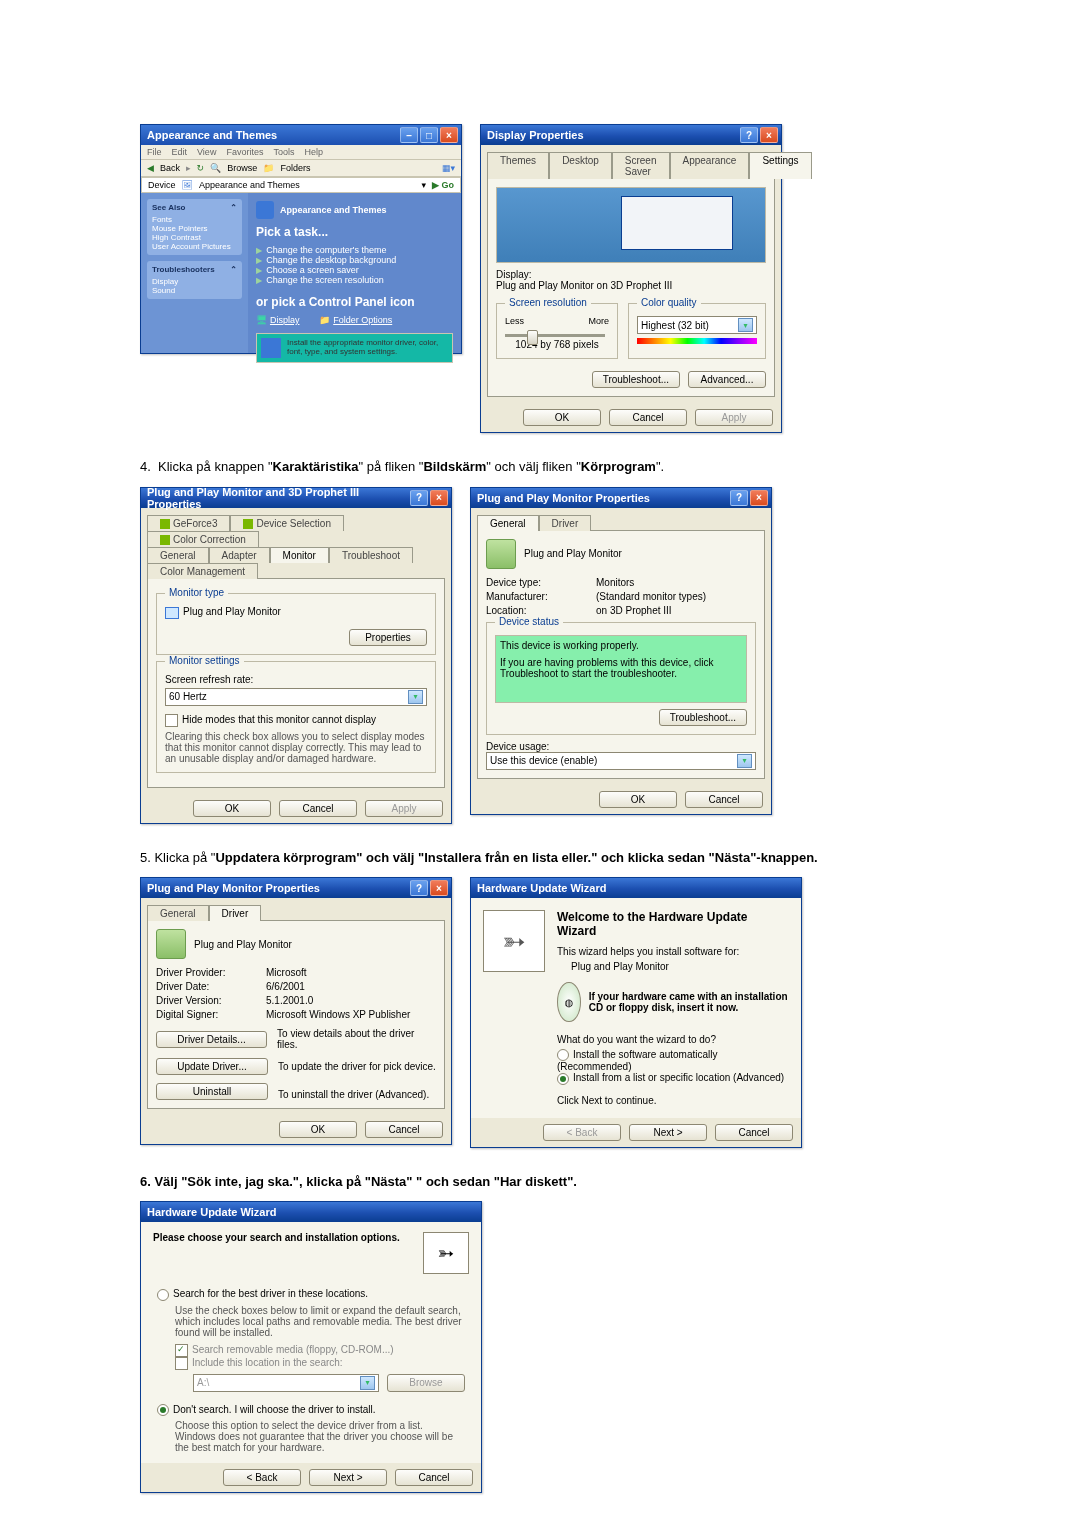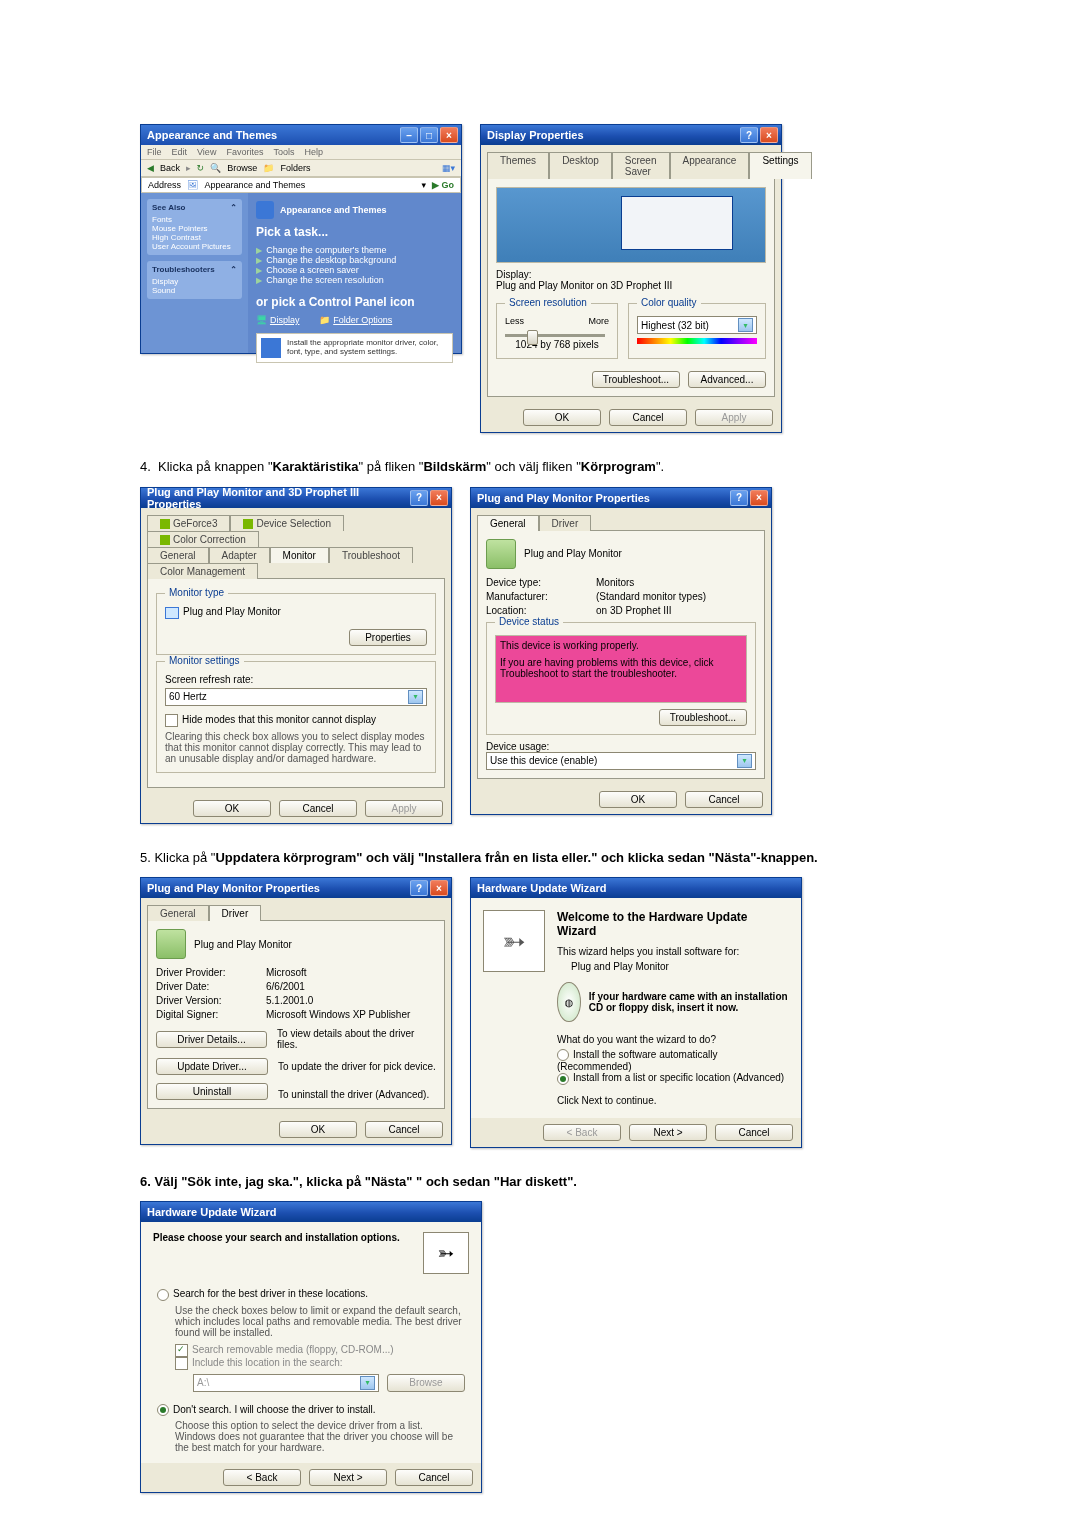--- a/index.html
+++ b/index.html
@@ -160,21 +160,21 @@
       <span>Back</span>
       <span style="color:#888;">▸</span>
       <span style="color:#2a7a2a;">↻</span>
       <span style="color:#cca64a;">🔍</span>
           <span>Browse</span>
       <span style="color:#e0b040;">📁</span>
           <span>Folders</span>
       <span style="margin-left:auto;color:#3b77d6;">▦▾</span>
     </div>
     <div class="xp-addr">
-      <span>Address</span>
+      <span>Device</span>
       <span style="color:#3b77d6;">🖼</span>
       <span style="flex:1">Appearance and Themes</span>
       <span>▾</span>
       <span class="go">▶ <span>Go</span></span>
     </div>
     <div class="xp-body">
       <div class="xp-side">
         <div class="box">
           <div class="hdr">
                 <span>See Also</span>
@@ -202,21 +202,21 @@
         <div class="task-h">Pick a task...</div>
         <div><span class="xp-arrow">▶</span><span>Change the computer's theme</span></div>
         <div><span class="xp-arrow">▶</span><span>Change the desktop background</span></div>
         <div><span class="xp-arrow">▶</span><span>Choose a screen saver</span></div>
         <div><span class="xp-arrow">▶</span><span>Change the screen resolution</span></div>
         <div class="task-h" style="margin-top:10px;">or pick a Control Panel icon</div>
         <div style="display:flex;gap:20px;">
           <span><span style="color:#3bd6a5;">🖥</span> <u>Display</u></span>
           <span><span style="color:#f4d35e;">📁</span> <u>Folder Options</u></span>
         </div>
-        <div style="background:#ffffff;color:#333;border:1px solid #c9c5b1;padding:4px;margin-top:8px;font-size:8px;display:flex;gap:6px;">
+        <div style="background:#14b8a6;color:#333;border:1px solid #c9c5b1;padding:4px;margin-top:8px;font-size:8px;display:flex;gap:6px;">
           <span style="width:20px;height:20px;background:#3b77d6;flex:none;"></span>
           <span>Install the appropriate monitor driver, color, font, type, and system settings.</span>
         </div>
       </div>
     </div>
   </div>
 
   <div class="win" style="width:300px;">
     <div class="titlebar">
       <span>Display Properties</span>
@@ -349,21 +349,21 @@
       <div class="field">
             <span class="k">Manufacturer:</span>
             <span>(Standard monitor types)</span>
           </div>
       <div class="field">
             <span class="k">Location:</span>
             <span>on 3D Prophet III</span>
           </div>
       <div class="group">
         <span class="glabel">Device status</span>
-        <div style="background:#ec4899;border:1px solid #bdb9a5;padding:4px;height:58px;">
+        <div style="background:#86efac;border:1px solid #bdb9a5;padding:4px;height:58px;">
           <div>This device is working properly.</div>
           <div style="margin-top:6px;">If you are having problems with this device, click Troubleshoot to start the troubleshooter.</div>
         </div>
         <div style="text-align:right;margin-top:6px;">
           <div class="btn" style="display:inline-block;">Troubleshoot...</div>
         </div>
       </div>
       <div>Device usage:</div>
       <div class="select">
         <span>Use this device (enable)</span>

